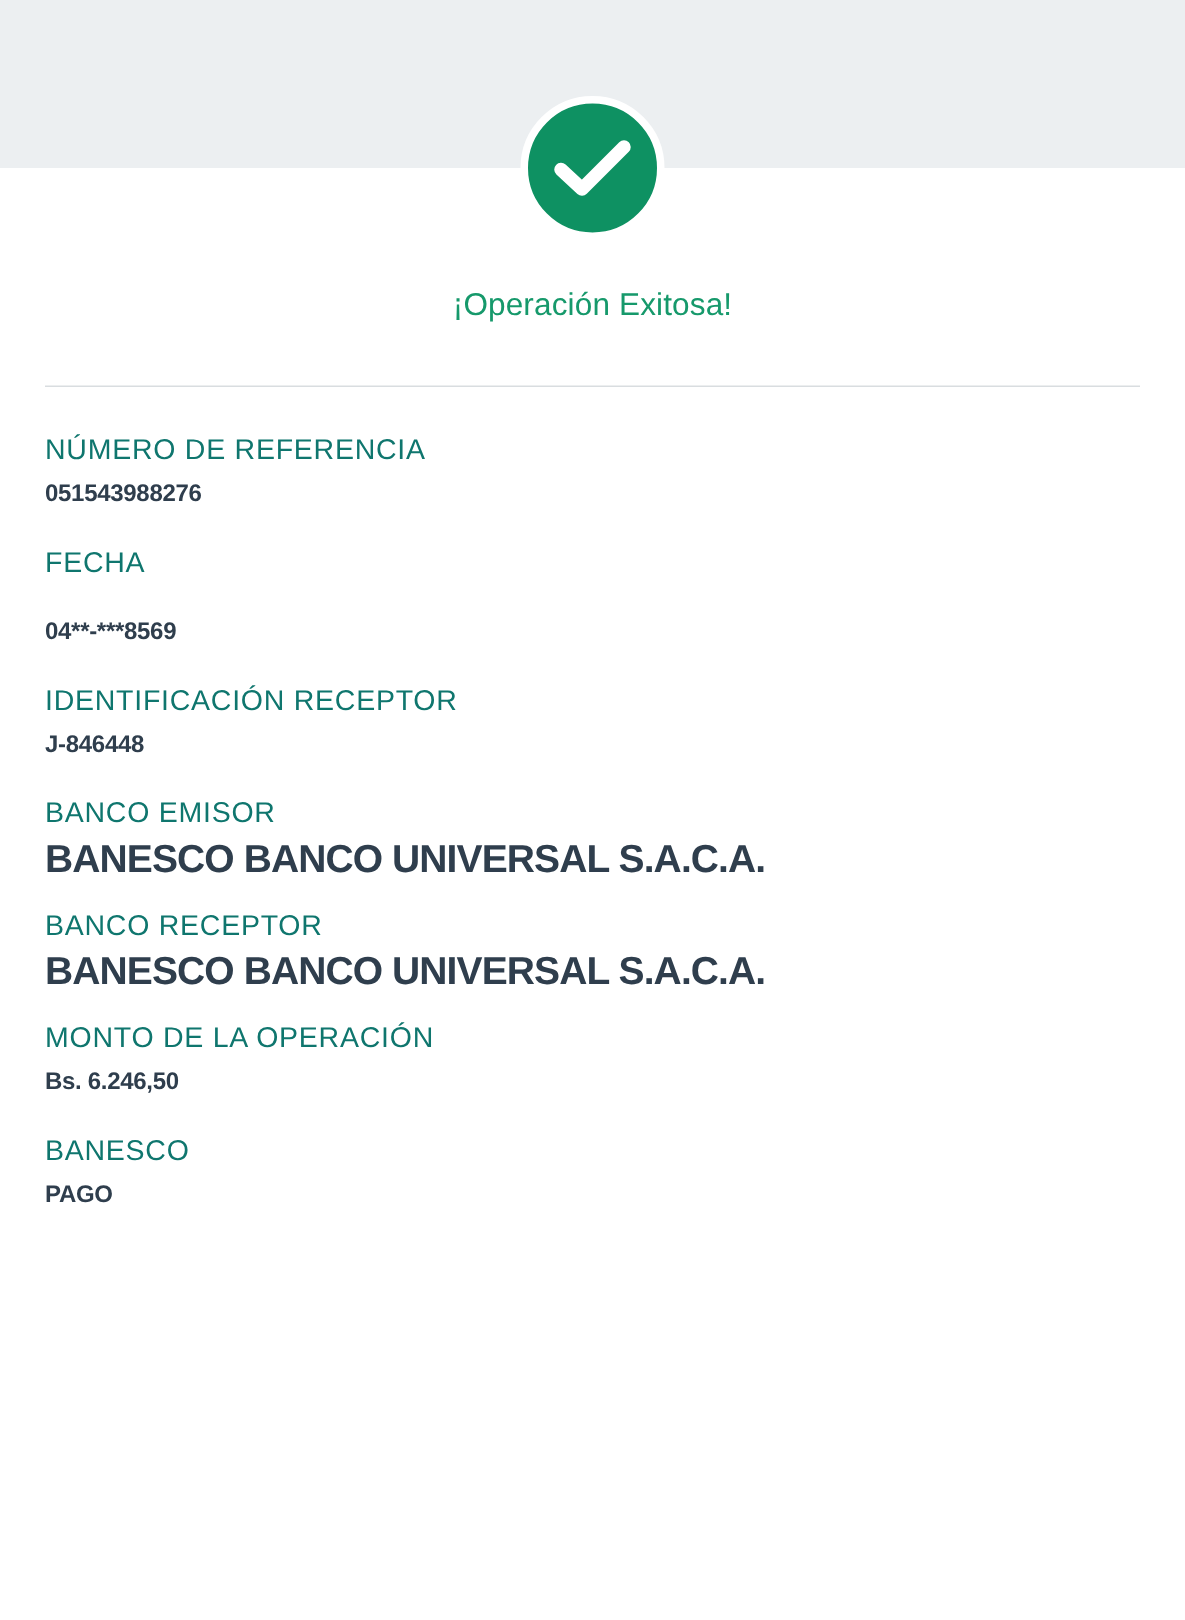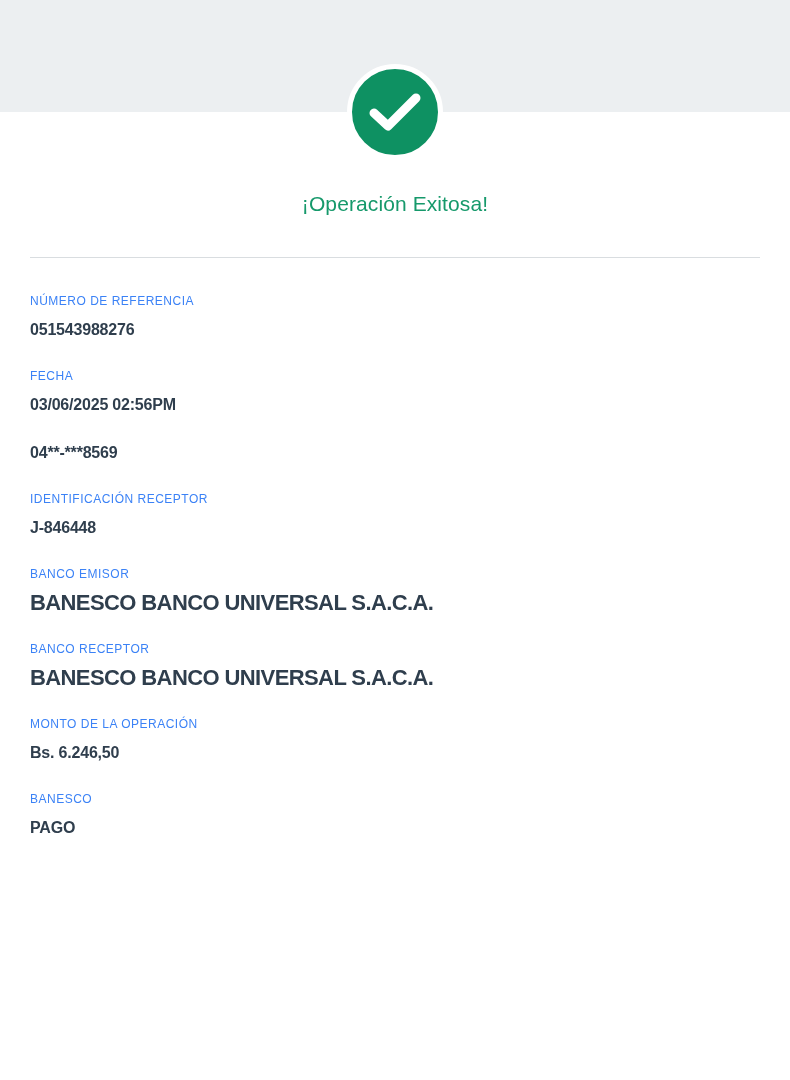--- a/index.html
+++ b/index.html
@@ -67,36 +67,36 @@
   .details {
     position: absolute;
     top: 288px;
     left: 30px;
     width: 730px;
   }
   .row {
     margin-bottom: 18px;
   }
   .row .label {
-    font-size: 12px;
-    color: #3b82f6;
+    font-size: 19px;
+    color: #0f766e;
     letter-spacing: 0.5px;
     line-height: 26px;
     font-weight: 400;
   }
   .row .value {
     font-size: 16px;
     color: #2f3e4d;
     font-weight: bold;
     line-height: 30px;
     letter-spacing: -0.2px;
     margin-top: 1px;
   }
   .row.wide .value {
-    font-size: 22px;
+    font-size: 26px;
     letter-spacing: -0.6px;
   }
 </style>
 </head>
 <body>
 
 <div class="screen">
 
   <div class="header-band"></div>
 
@@ -112,21 +112,20 @@
 
   <div class="details">
 
     <div class="row">
       <div class="label">NÚMERO DE REFERENCIA</div>
       <div class="value">051543988276</div>
     </div>
 
     <div class="row">
       <div class="label">FECHA</div>
-      <div class="value">03/06/2025 02:56PM</div>
     </div>
 
     <div class="row">
       <div class="value">04**-***8569</div>
     </div>
 
 
     <div class="row">
       <div class="label">IDENTIFICACIÓN RECEPTOR</div>
       <div class="value">J-846448</div>

